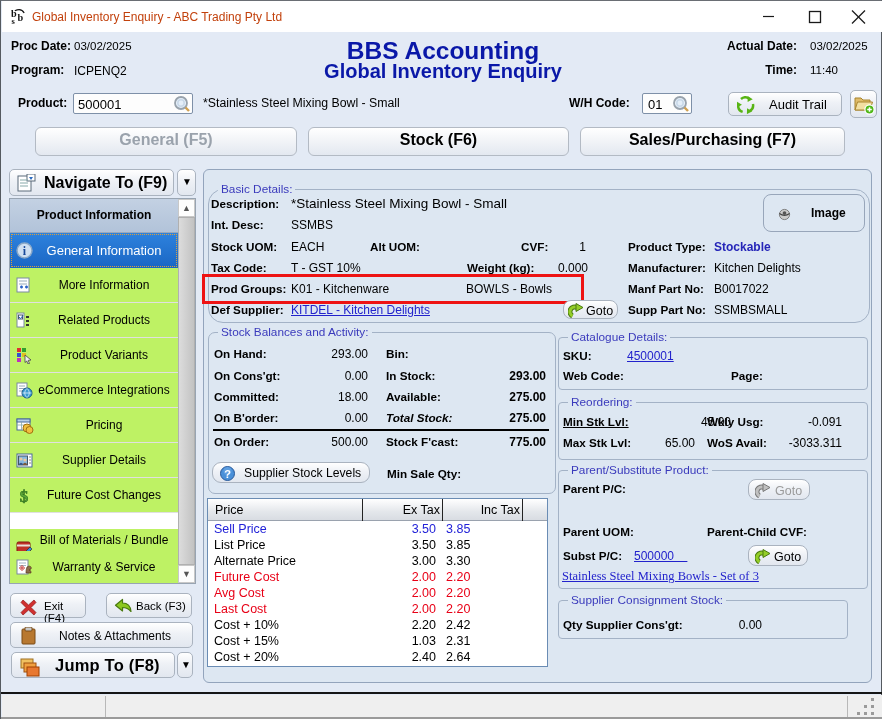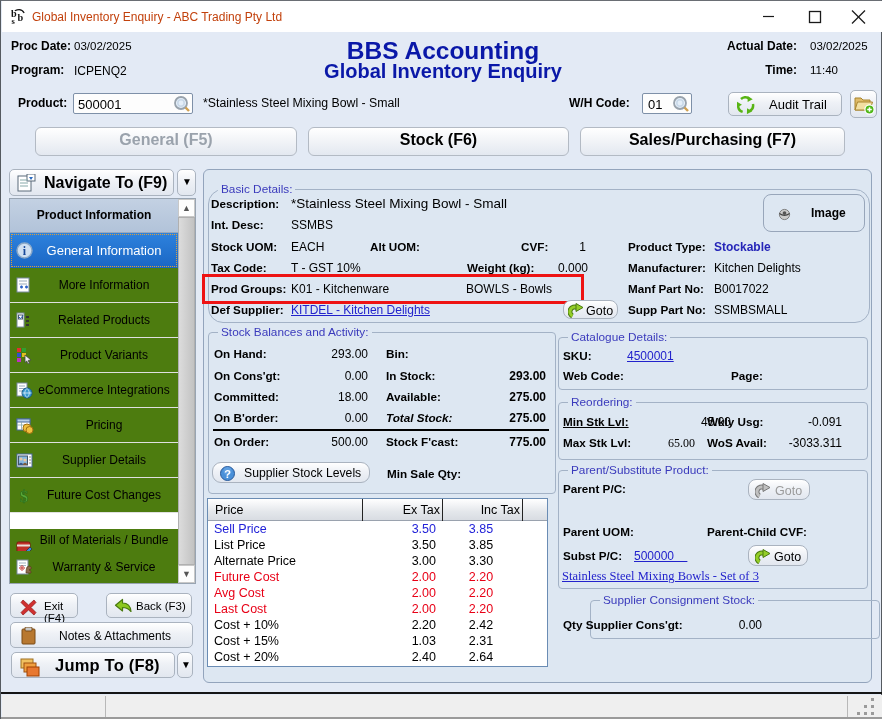--- a/index.html
+++ b/index.html
@@ -10,29 +10,29 @@
 .ttxt{left:31px;top:9px;font-size:12px;color:#c2410c;}
 .b{font-weight:bold;}
 .lbl{font-weight:bold;color:#000;font-size:11.7px;}
 .t12{font-size:12px;}
 .navy{color:#0a18a8;}
 .link{color:#2222cc;text-decoration:underline;}
 .btn{background:linear-gradient(#ffffff,#eef1f6 45%,#e2e7ef);border:1px solid #aab3bf;border-radius:5px;box-sizing:border-box;}
 .tab{background:linear-gradient(#ffffff,#f1f3f7 50%,#e3e8f0);border:1px solid #b3bac4;border-radius:6px;box-sizing:border-box;text-align:center;font-size:16px;font-weight:bold;color:#000;}
 .grp{border:1px solid #a3b2c6;border-radius:4px;box-sizing:border-box;}
 .glabel{position:absolute;top:-8px;left:9px;background:#dde7f2;padding:0 3px;font-size:11.8px;color:#3a3abc;}
-.navitem{position:absolute;left:9px;width:168px;height:35px;background:#4d7c0f;border-bottom:1px solid #e0e0e0;box-sizing:border-box;font-size:12px;color:#000;}
+.navitem{position:absolute;left:9px;width:168px;height:35px;background:#bef264;border-bottom:1px solid #e0e0e0;box-sizing:border-box;font-size:12px;color:#000;}
 .nico{position:absolute;left:6px;top:9px;}
 .ntxt{position:absolute;left:20px;top:0;width:148px;height:100%;display:flex;align-items:center;justify-content:center;text-align:center;}
 .row{position:absolute;font-size:12px;white-space:nowrap;}
 .rnum{position:absolute;font-size:12px;text-align:right;white-space:nowrap;}
 .gotobtn{position:absolute;background:linear-gradient(#ffffff,#eef1f6 45%,#e2e7ef);border:1px solid #aab3bf;border-radius:8px;box-sizing:border-box;}
 .trow{position:absolute;left:213px;width:330px;font-size:12.5px;white-space:nowrap;}
 .tnum1{position:absolute;text-align:right;right:108px;width:100px;}
-.tnum2{position:absolute;text-align:center;right:28px;width:70px;}
+.tnum2{position:absolute;text-align:left;right:28px;width:70px;}
 </style>
 </head>
 <body>
 <div id="win">
 
   <div class="abs" id="titlebar"></div>
   <div class="abs" style="left:10px;top:6px;width:17px;height:17px;">
     <svg width="17" height="17" viewBox="0 0 20 20">
       <text x="0" y="11.5" font-size="12" font-weight="bold" font-family="Liberation Serif" fill="#111">b</text>
       <text x="7.5" y="16.5" font-size="12" font-weight="bold" font-family="Liberation Serif" fill="#111">b</text>
@@ -121,21 +121,21 @@
       <span style="position:absolute;left:4px;top:6px;font-size:10px;">▼</span>
     </div>
 
   <div class="abs" id="navlist" style="left:8px;top:197px;width:187px;height:386px;background:#fff;border:1px solid #98a4b2;box-sizing:border-box;"></div>
 
   <div class="abs" style="left:177px;top:198px;width:17px;height:384px;background:#f0f0f0;"></div>
   <div class="abs" style="left:177px;top:198px;width:17px;height:18px;background:#fdfdfd;border:1px solid #c8c8c8;box-sizing:border-box;text-align:center;font-size:9px;color:#555;line-height:16px;">▲</div>
   <div class="abs" style="left:177px;top:564px;width:17px;height:18px;background:#fdfdfd;border:1px solid #c8c8c8;box-sizing:border-box;text-align:center;font-size:9px;color:#555;line-height:16px;">▼</div>
   <div class="abs" style="left:177px;top:216px;width:17px;height:348px;background:linear-gradient(90deg,#dcdcdc,#c2c2c2);border:1px solid #b0b0b0;box-sizing:border-box;"></div>
 
-  <div class="abs btn" style="left:9px;top:592px;width:68px;height:25px;">
+  <div class="abs btn" style="left:9px;top:592px;width:76px;height:25px;">
     <svg style="position:absolute;left:9px;top:5px;" width="17" height="17" viewBox="0 0 17 17">
         <path d="M3 1 L8.5 6 L14 1 L16 3.5 L11 8.5 L16 13.5 L14 16 L8.5 11 L3 16 L1 13.5 L6 8.5 L1 3.5 Z" fill="#d03030" stroke="#901818" stroke-width="0.7"></path>
       </svg>
     <span style="position:absolute;left:33px;top:6px;font-size:11.5px;">Exit (F4)</span>
   </div>
   <div class="abs btn" style="left:105px;top:592px;width:86px;height:25px;">
     <svg style="position:absolute;left:7px;top:4px;" width="19" height="18" viewBox="0 0 19 18">
         <path d="M8.5 1.5 L8.5 5 C 13.5 5 16.5 8 17 13.5 C 14.5 10.5 12 9.5 8.5 9.5 L8.5 13 L1.5 7.2 Z" fill="#8cc820" stroke="#4a7a10" stroke-width="1.2" stroke-linejoin="round"></path>
       </svg>
     <span style="position:absolute;left:29px;top:6px;font-size:11.5px;">Back (F3)</span>
@@ -204,21 +204,21 @@
 
   <div class="abs" style="left:762px;top:193px;width:102px;height:38px;border:1px solid #98a6ba;border-radius:8px;box-sizing:border-box;">
     <svg style="position:absolute;left:14px;top:13px;" width="13" height="13" viewBox="0 0 14 14">
         <circle cx="7" cy="7" r="5.5" fill="#cccccc" stroke="#777"></circle>
         <path d="M1.5 6 Q7 10 12.5 6" fill="none" stroke="#444" stroke-width="1.3"></path>
         <circle cx="7" cy="5.5" r="2" fill="#555"></circle>
       </svg>
     <span style="position:absolute;left:47px;top:11px;font-size:12px;font-weight:bold;">Image</span>
   </div>
 
-  <div class="abs grp" style="left:207px;top:331px;width:348px;height:162px;">
+  <div class="abs grp" style="left:207px;top:331px;width:348px;height:162px;border-radius:7px;">
     <span class="glabel">Stock Balances and Activity:</span>
   </div>
   <div class="row" style="left:213px;top:346px;"><span class="lbl">On Hand:</span></div>
   <div class="rnum" style="left:267px;top:346px;width:100px;">293.00</div>
   <div class="row" style="left:385px;top:346px;"><span class="lbl">Bin:</span></div>
   <div class="row" style="left:213px;top:368px;"><span class="lbl">On Cons'gt:</span></div>
   <div class="rnum" style="left:267px;top:368px;width:100px;">0.00</div>
   <div class="row" style="left:385px;top:368px;"><span class="lbl">In Stock:</span></div>
   <div class="rnum b" style="left:445px;top:368px;width:100px;">293.00</div>
   <div class="row" style="left:213px;top:389px;"><span class="lbl">Committed:</span></div>
@@ -272,21 +272,21 @@
   <div class="row" style="left:730px;top:368px;"><span class="lbl">Page:</span></div>
 
   <div class="abs grp" style="left:557px;top:401px;width:310px;height:58px;">
     <span class="glabel">Reordering:</span>
   </div>
   <div class="row" style="left:562px;top:414px;text-decoration:underline;"><span class="lbl">Min Stk Lvl:</span></div>
   <div class="rnum" style="left:594px;top:414px;width:100px;padding-left:36px;">45.00</div>
   <div class="row" style="left:706px;top:414px;"><span class="lbl">Wkly Usg:</span></div>
   <div class="rnum" style="left:741px;top:414px;width:100px;">-0.091</div>
   <div class="row" style="left:562px;top:435px;"><span class="lbl">Max Stk Lvl:</span></div>
-  <div class="rnum" style="left:594px;top:435px;width:100px;font-family:Liberation Serif, serif;">65.00</div>
+  <div class="rnum" style="left:594px;top:435px;width:100px;">65.00</div>
   <div class="row" style="left:706px;top:435px;"><span class="lbl">WoS Avail:</span></div>
   <div class="rnum" style="left:741px;top:435px;width:100px;">-3033.311</div>
 
   <div class="abs grp" style="left:557px;top:469px;width:310px;height:119px;">
     <span class="glabel">Parent/Substitute Product:</span>
   </div>
   <div class="row" style="left:562px;top:481px;"><span class="lbl">Parent P/C:</span></div>
   <div class="gotobtn" style="left:747px;top:478px;width:62px;height:21px;">
     <svg style="position:absolute;left:6px;top:3px;" width="16" height="15" viewBox="0 0 16 15">
       <path d="M4.5 13 A 4.8 4.8 0 1 1 9 4.5" fill="none" stroke="#777" stroke-width="5"></path>
@@ -302,21 +302,21 @@
   <div class="gotobtn" style="left:747px;top:544px;width:60px;height:21px;">
     <svg style="position:absolute;left:6px;top:3px;" width="16" height="15" viewBox="0 0 16 15">
       <path d="M4.5 13 A 4.8 4.8 0 1 1 9 4.5" fill="none" stroke="#4a7a10" stroke-width="5"></path>
       <path d="M4.5 13 A 4.8 4.8 0 1 1 9 4.5" fill="none" stroke="#94ce28" stroke-width="3"></path>
       <path d="M8 0.5 L15 4.5 L8 8.5 Z" fill="#94ce28" stroke="#4a7a10" stroke-width="1"></path>
     </svg>
     <span style="position:absolute;left:25px;top:4px;font-size:12.5px;">Goto</span>
   </div>
   <div class="row" style="left:561px;top:568px;font-size:12.5px;font-family:Liberation Serif, serif;"><span class="link">Stainless Steel Mixing Bowls - Set of 3</span></div>
 
-  <div class="abs grp" style="left:589px;top:599px;width:290px;height:39px;">
+  <div class="abs grp" style="left:557px;top:599px;width:290px;height:39px;">
     <span class="glabel">Supplier Consignment Stock:</span>
   </div>
   <div class="row" style="left:562px;top:617px;"><span class="lbl">Qty Supplier Cons'gt:</span></div>
   <div class="rnum" style="left:700px;top:617px;width:61px;">0.00</div>
 
   <div class="abs" style="left:9px;top:198px;width:168px;height:34px;background:linear-gradient(#c3d1e3,#b2c3d9);border-bottom:1px solid #9aa8ba;box-sizing:border-box;text-align:center;line-height:33px;font-size:12px;font-weight:bold;">Product Information</div>
   <div class="abs" style="left:9px;top:232px;width:168px;height:35px;background:linear-gradient(#2e82dd,#1a66c4);color:#fff;font-size:13px;">
     <svg style="position:absolute;left:6px;top:9px;" width="17" height="17" viewBox="0 0 17 17">
         <circle cx="8.5" cy="8.5" r="7.5" fill="#cfe0f2" stroke="#8aa8c8" stroke-width="1.5"></circle>
         <text x="8.5" y="13" text-anchor="middle" font-size="12" font-weight="bold" font-family="Liberation Serif" fill="#1a4a9a">i</text>

